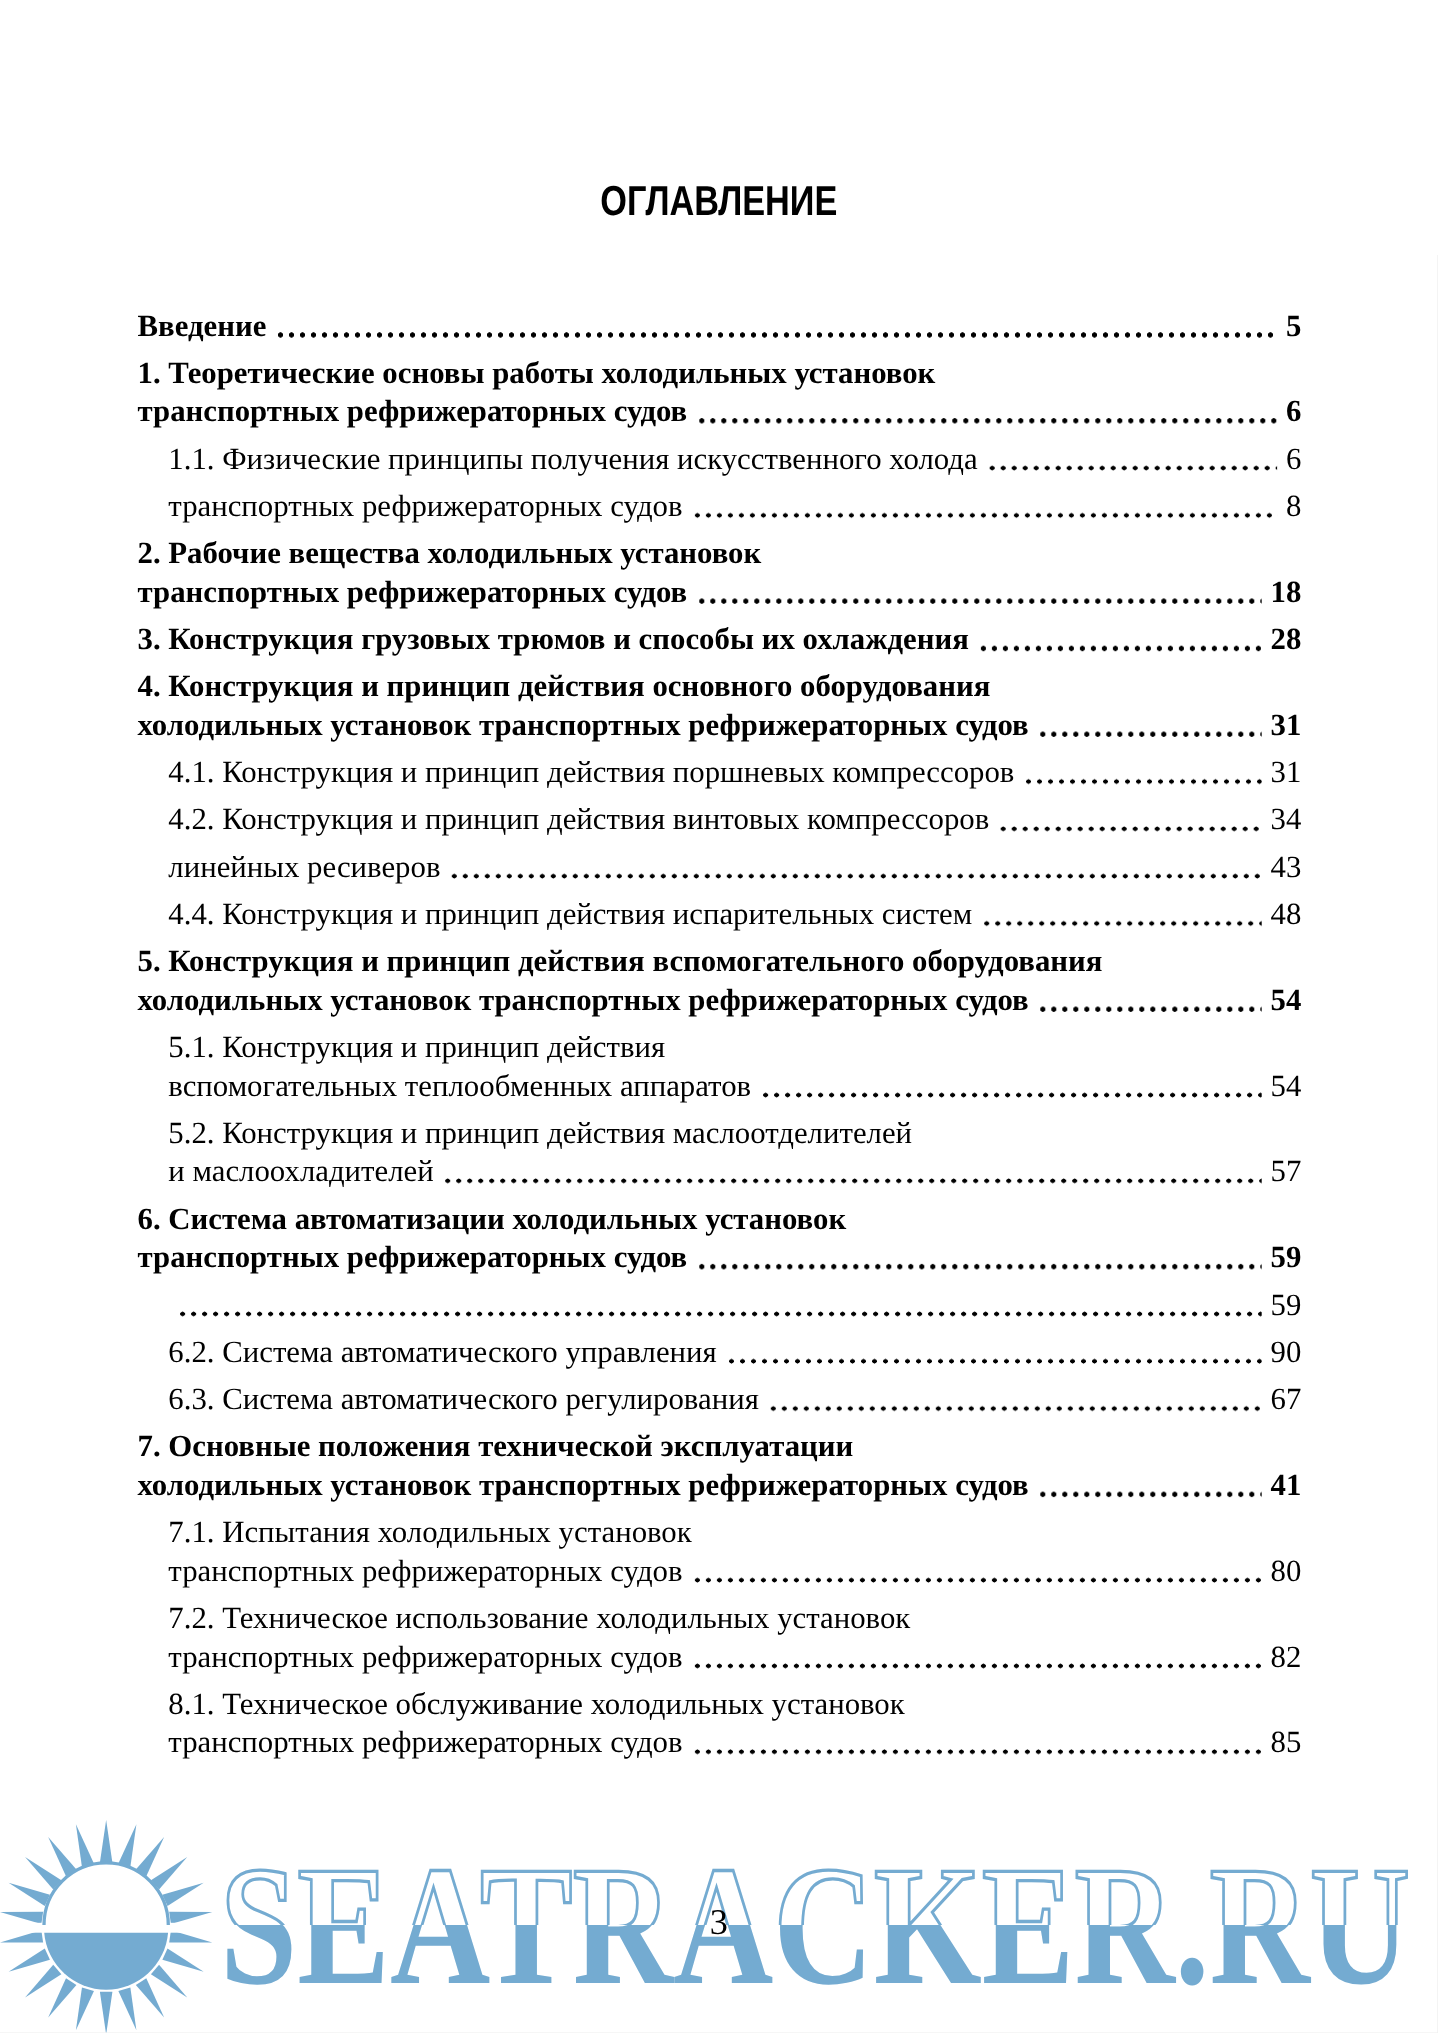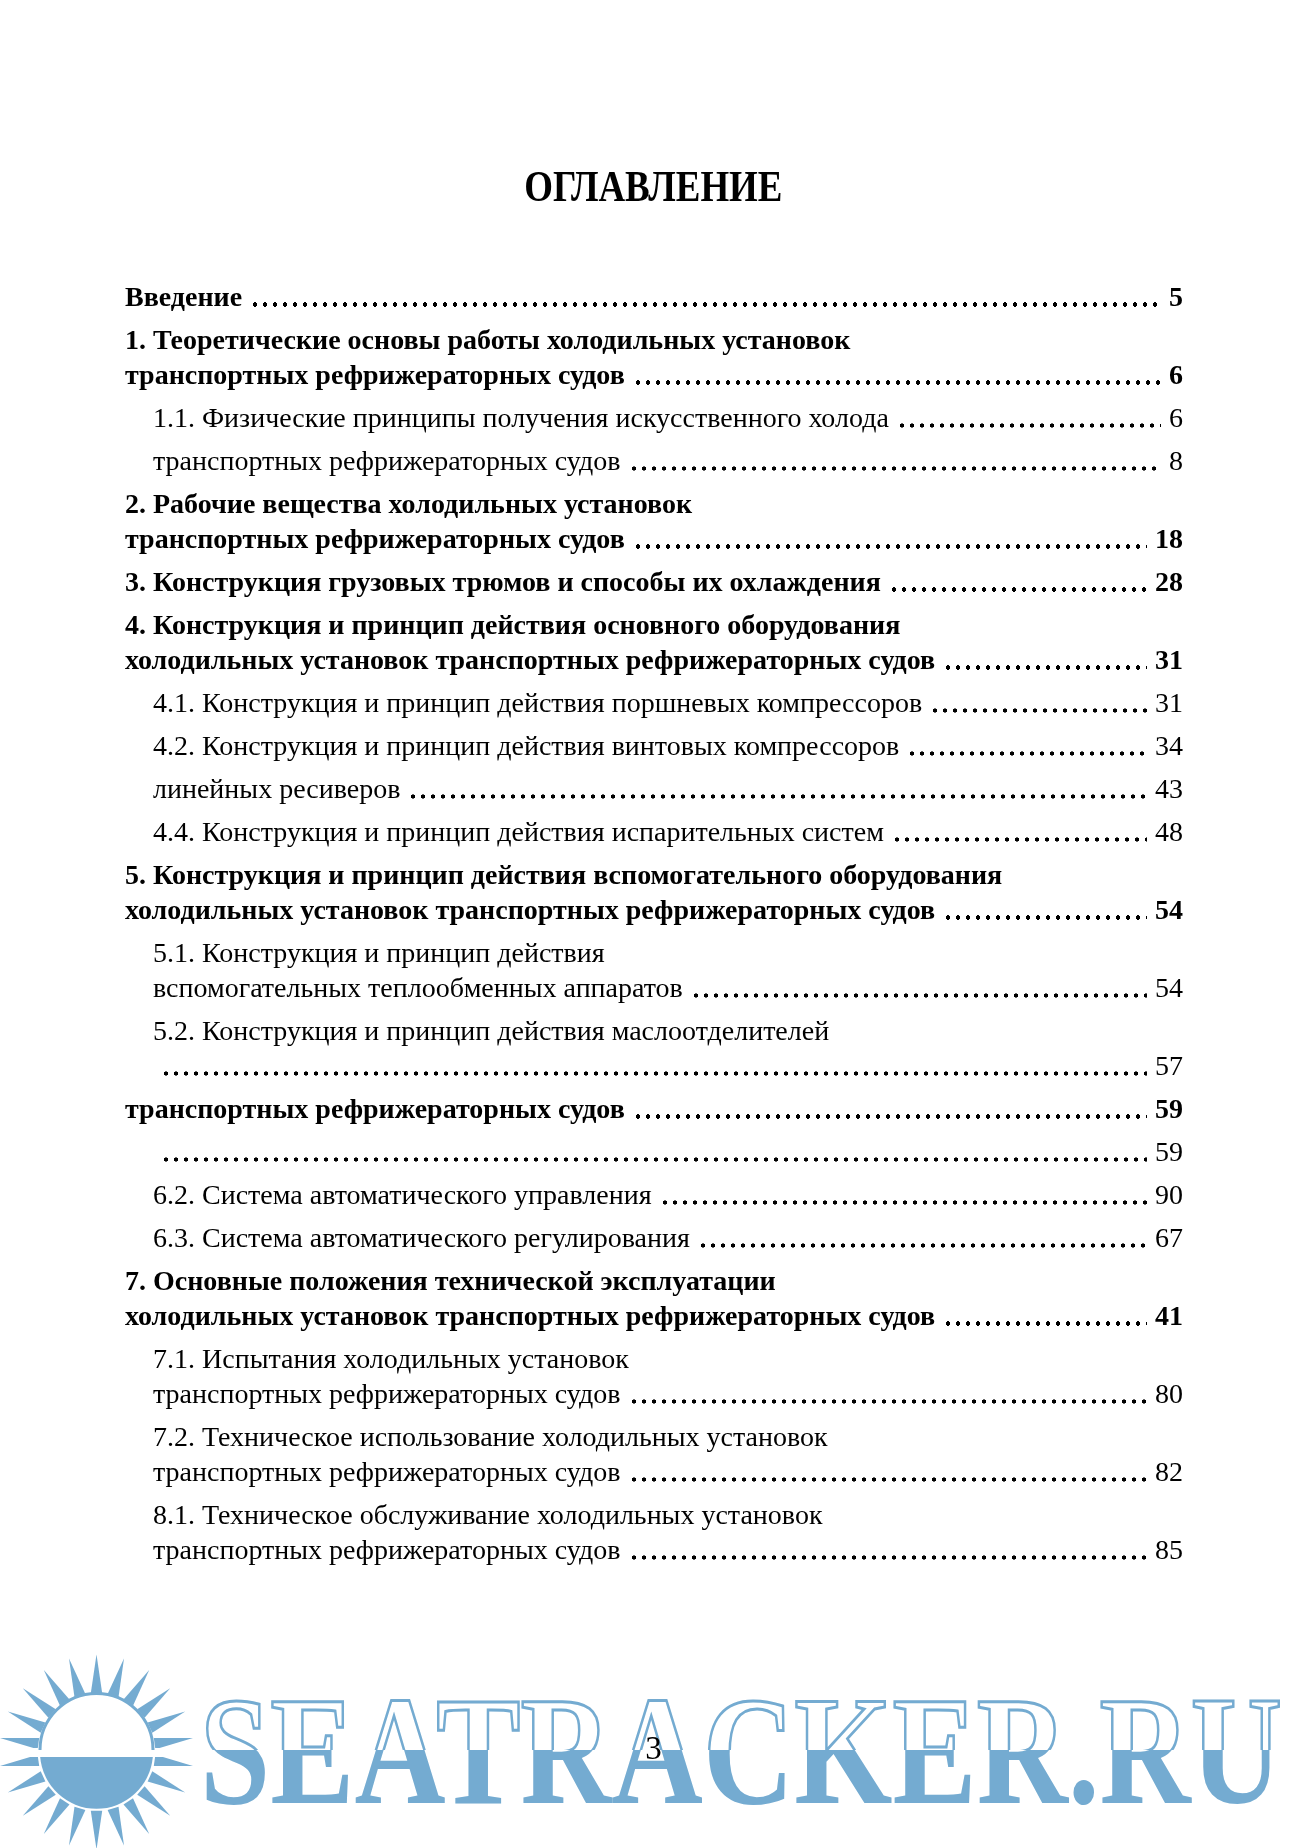--- a/index.html
+++ b/index.html
@@ -8,22 +8,22 @@
     width:1307px; height:1848px;
     margin:0 auto;
     background:#ffffff;
     overflow:hidden;
     font-family:"Liberation Serif", serif;
     color:#000;
   }
   .title {
     position:absolute; top:164px; left:0; width:100%;
     margin:0; text-align:center;
-    font-family:Liberation Serif, serif;
-    font-size:45px; font-weight:700; line-height:1;
+    font-family:Liberation Sans, sans-serif;
+    font-size:38px; font-weight:700; line-height:1;
   }
   .title .squeeze { display:inline-block; transform:scaleX(0.82); transform-origin:center; }
   .toc {
     position:absolute; left:125px; top:279px; width:1058px;
     font-size:28px; line-height:35px;
   }
   .entry { margin:0 0 8px 0; }
   .entry.chapter { font-weight:700; }
   .entry.section { padding-left:28px; }
   .line { white-space:nowrap; }
@@ -146,25 +146,27 @@
         <div class="line"><span class="t">5.1. Конструкция и принцип действия</span></div>
         <div class="line row">
           <span class="t">вспомогательных теплообменных аппаратов</span>
           <span class="leader"></span>
           <span class="pg">54</span>
         </div>
       </div>
       <div class="entry section">
         <div class="line"><span class="t">5.2. Конструкция и принцип действия маслоотделителей</span></div>
         <div class="line row">
+          <span class="t">и маслоохладителей</span>
           <span class="leader"></span>
           <span class="pg">57</span>
         </div>
       </div>
       <div class="entry chapter">
+        <div class="line"><span class="t">6. Система автоматизации холодильных установок</span></div>
         <div class="line row">
           <span class="t">транспортных рефрижераторных судов</span>
           <span class="leader"></span>
           <span class="pg">59</span>
         </div>
       </div>
       <div class="entry section">
         <div class="line row">
           <span class="leader"></span>
           <span class="pg">59</span>

